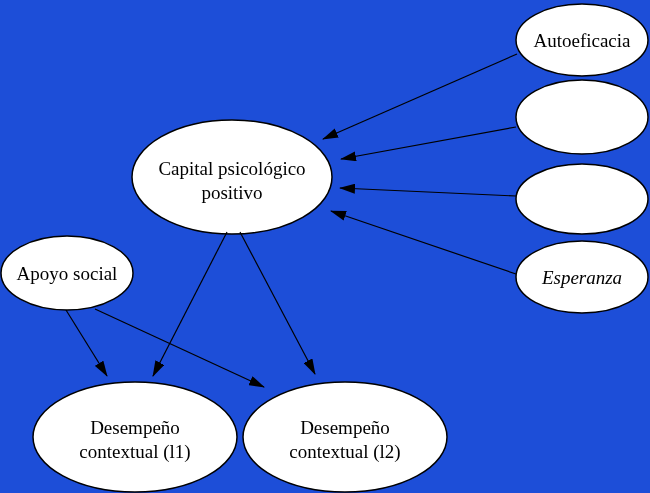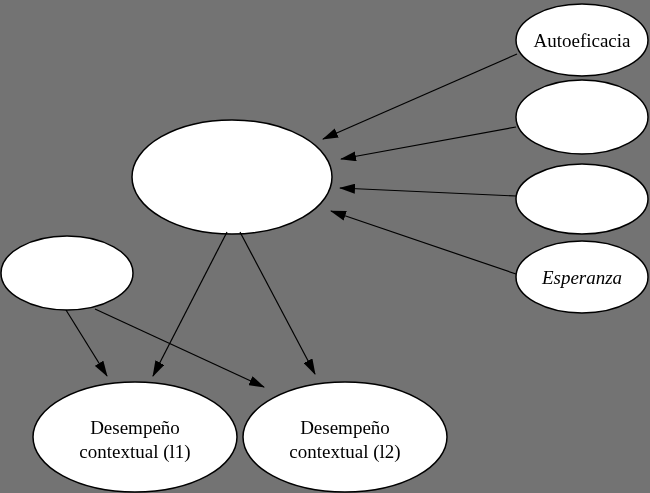--- a/index.html
+++ b/index.html
@@ -4,21 +4,21 @@
 <style>
   html, body {
     margin: 0;
     padding: 0;
     background: #ffffff;
   }
   .canvas {
     position: relative;
     width: 650px;
     height: 493px;
-    background: #737373;
+    background: #1d4ed8;
     overflow: hidden;
     font-family: "Liberation Serif", "DejaVu Serif", serif;
   }
   .edge-layer {
     position: absolute;
     left: 0;
     top: 0;
   }
   .node-label {
     position: absolute;
@@ -68,22 +68,27 @@
   <div class="node-label" style="left:582px; top:41px; width:122px;">
     <span>Autoeficacia</span>
   </div>
 
 
 
   <div class="node-label" style="left:582px; top:278px; width:122px;font-style:italic;">
     <span>Esperanza</span>
   </div>
 
+  <div class="node-label" style="left:232px; top:181px; width:180px;">
+    <span>Capital psicológico</span>
+    <span>positivo</span>
+  </div>
 
   <div class="node-label" style="left:67px; top:274px; width:118px;">
+    <span>Apoyo social</span>
   </div>
 
   <div class="node-label" style="left:135px; top:440px; width:160px;">
     <span>Desempeño</span>
     <span>contextual (l1)</span>
   </div>
 
   <div class="node-label" style="left:345px; top:440px; width:160px;">
     <span>Desempeño</span>
     <span>contextual (l2)</span>

